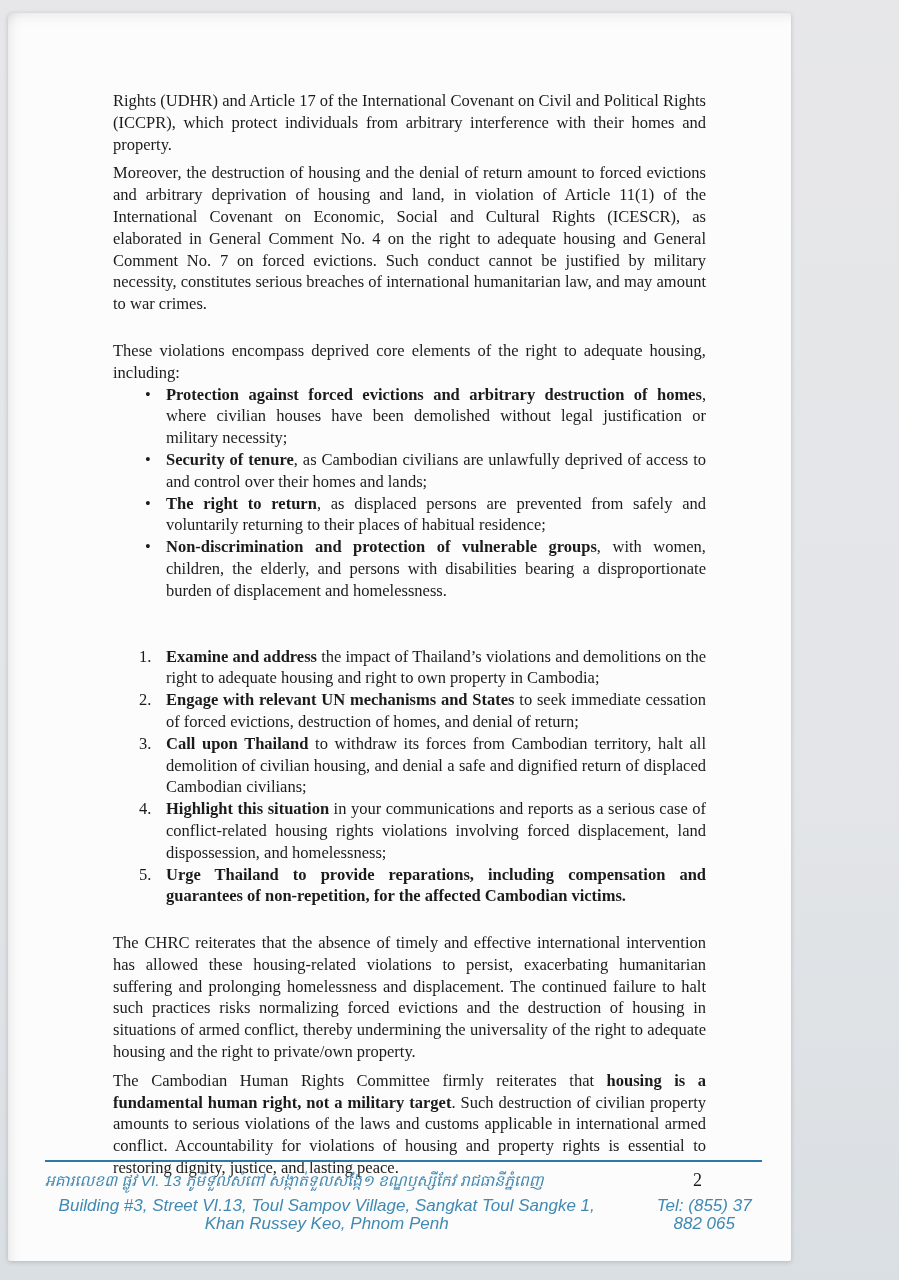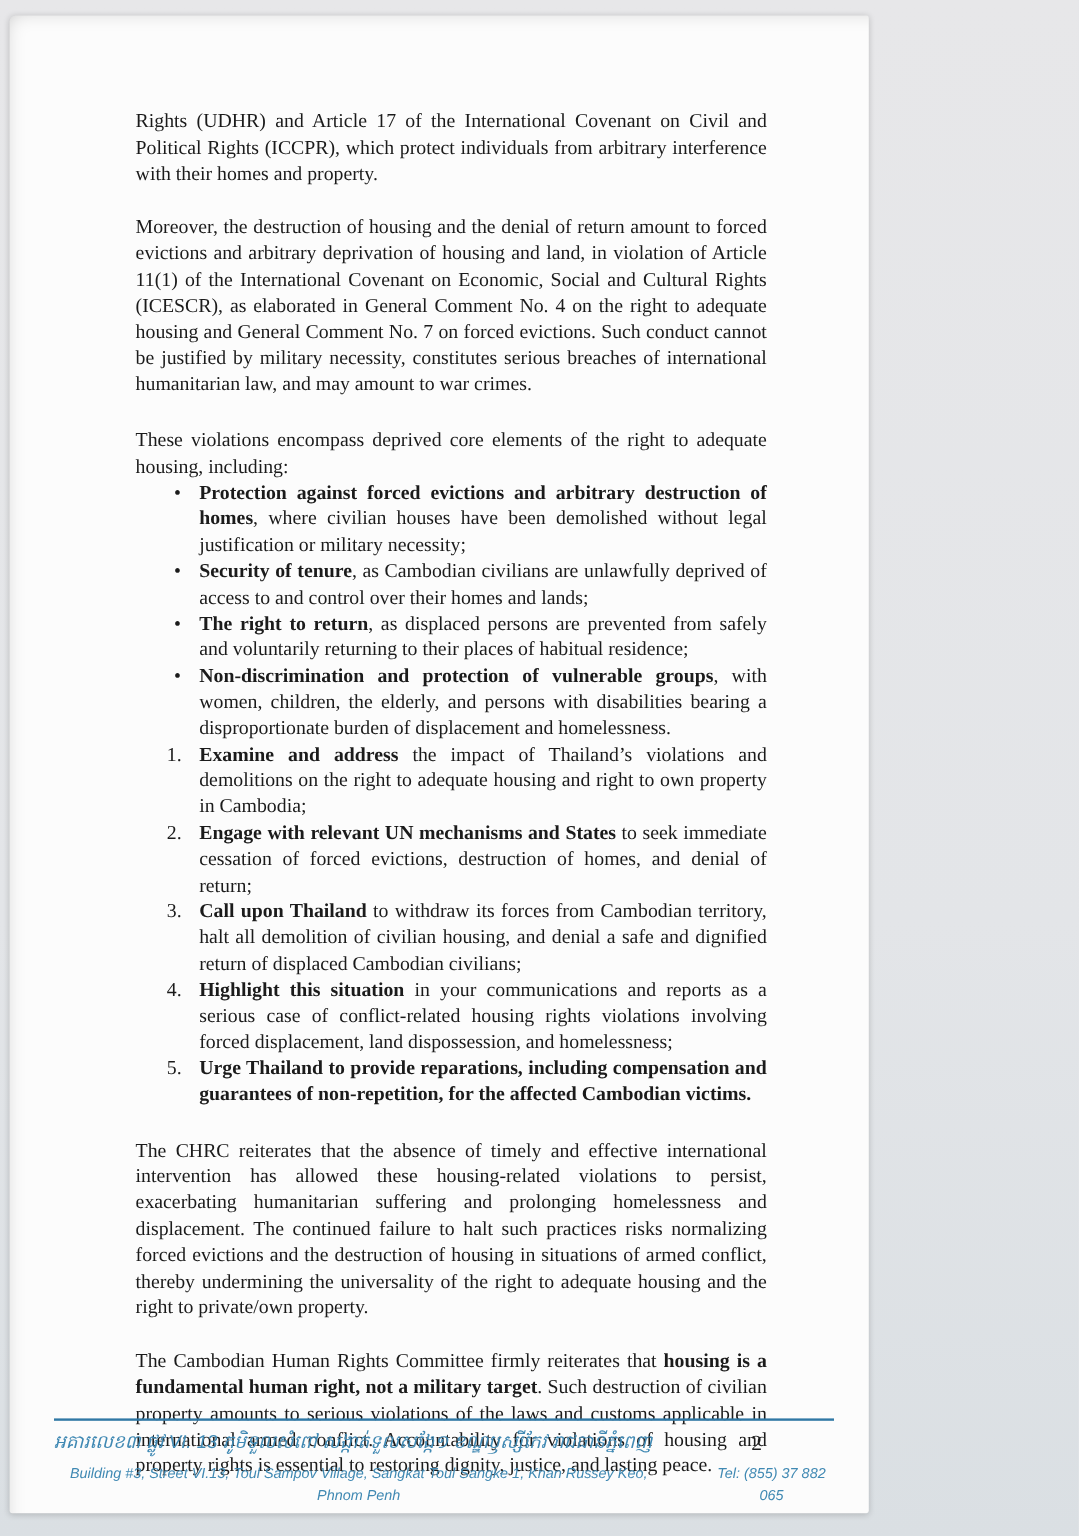--- a/index.html
+++ b/index.html
@@ -9,69 +9,69 @@
     width: 899px;
     height: 1280px;
     background: linear-gradient(180deg, #e7e7e9 0%, #e3e5e8 60%, #dadfe3 100%);
     overflow: hidden;
     font-family: "Liberation Serif", "DejaVu Serif", serif;
   }
   .page {
     position: absolute;
     left: 8px;
     top: 13px;
-    width: 716px;
+    width: 783px;
     height: 1248px;
     background: #fcfcfc;
     border-radius: 5px 2px 2px 2px;
     box-shadow: 0 1px 5px rgba(0,0,0,0.18), inset 8px 8px 18px -14px rgba(0,0,0,0.25);
   }
   .content {
     position: absolute;
     top: 0; left: 0; right: 0;
     padding: 77px 85px 0 105px;
     color: #1b1b1b;
     font-size: 16.5px;
     line-height: 21.8px;
     text-align: justify;
   }
-  .para { margin-top: 23px; }
+  .para { margin-top: 7px; }
   .para.first { margin-top: 0; }
   .para.gap-lg { margin-top: 25px; }
   .b { font-weight: bold; }
 
   .bullet-list { list-style: none; }
   .bullet-item {
     position: relative;
     padding-left: 53px;
   }
   .bullet-item::before {
     content: "\2022";
     position: absolute;
     left: 32px;
     top: 0;
   }
-  .num-list { list-style: none; counter-reset: req; }
+  .num-list { list-style: none; counter-reset: req; margin-top: 44px; }
   .num-item {
     position: relative;
     padding-left: 53px;
     counter-increment: req;
   }
   .num-item::before {
     content: counter(req) ".";
     position: absolute;
     left: 26px;
     top: 0;
   }
 
   .footer {
     position: absolute;
     left: 37px;
     right: 29px;
-    bottom: 6px;
+    bottom: 28px;
     font-family: "Liberation Sans", "DejaVu Sans", sans-serif;
     text-align: center;
   }
   .footer-rule {
     border: 0;
     border-top: 2px solid #3078a5;
     margin-bottom: 8px;
   }
   .footer-row1 {
     display: flex;
@@ -90,21 +90,21 @@
     color: #1b1b1b;
     font-size: 18px;
     padding-right: 60px;
   }
   .footer-row2 {
     display: flex;
     gap: 38px;
     margin-top: 5px;
     color: #4089b3;
     font-style: italic;
-    font-size: 12px;
+    font-size: 17px;
     line-height: 18px;
   }
 </style>
 </head>
 <body>
 
 <div class="screen">
   <div class="page">
 
     <div class="content">

